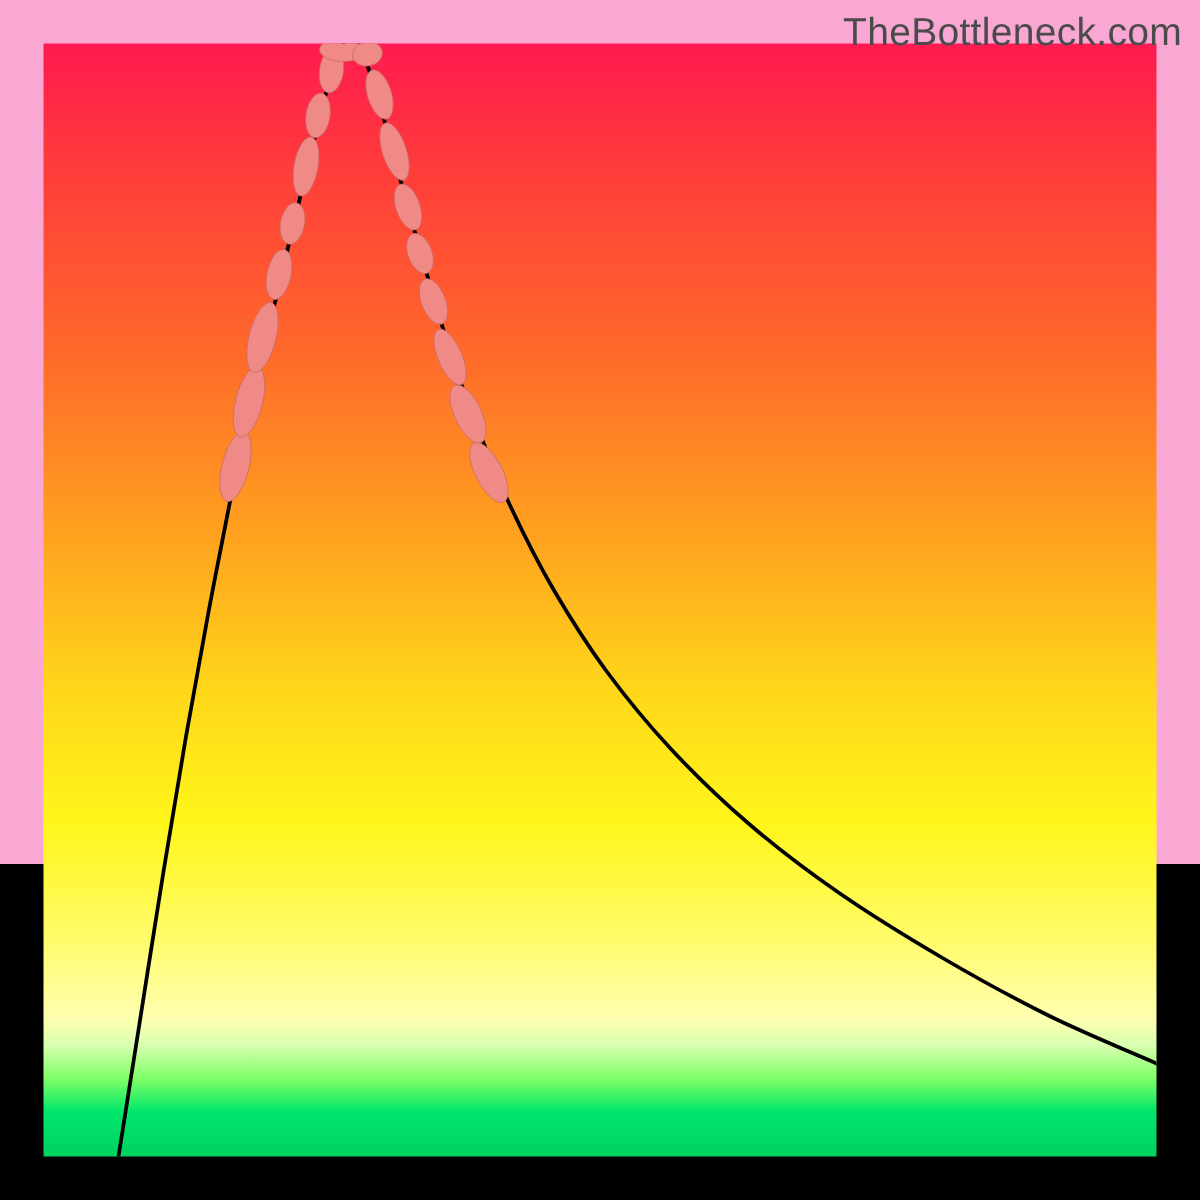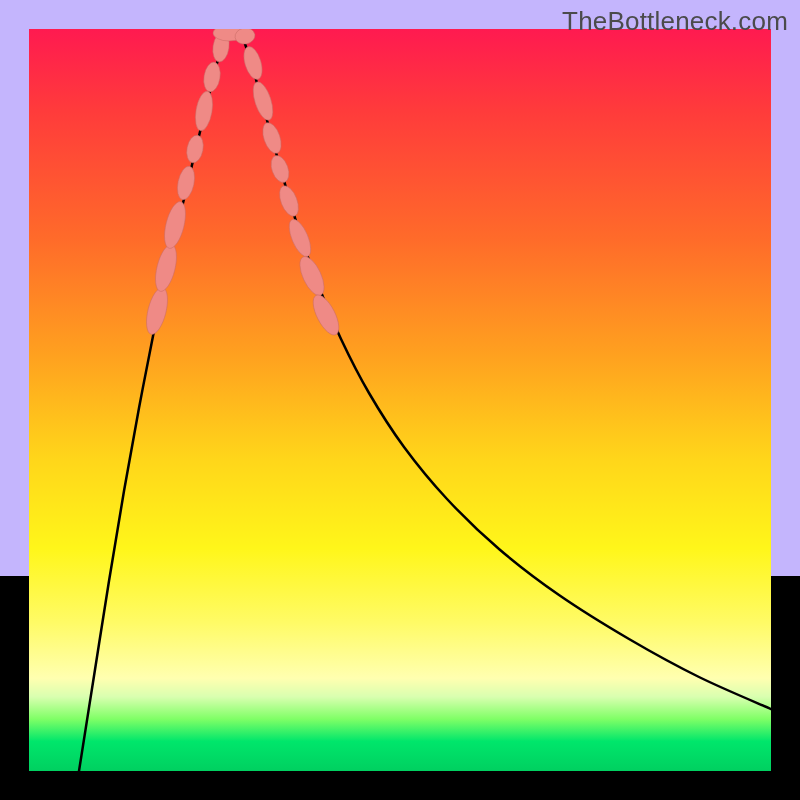--- a/index.html
+++ b/index.html
@@ -8,21 +8,21 @@
     width: 800px;
     height: 800px;
     overflow: hidden;
     background: #000;
     font-family: Arial, Helvetica, sans-serif;
   }
   .wrap {
     position: relative;
     width: 800px;
     height: 576px;
-    background: #c4b5fd;
+    background: #f9a8d4;
   }
   .plot {
     position: absolute;
     left: 29px;
     top: 29px;
     width: 742px;
     height: 742px;
     background: linear-gradient(to bottom,
       #ff1a50 0%,
       #ff3b3b 11%,

